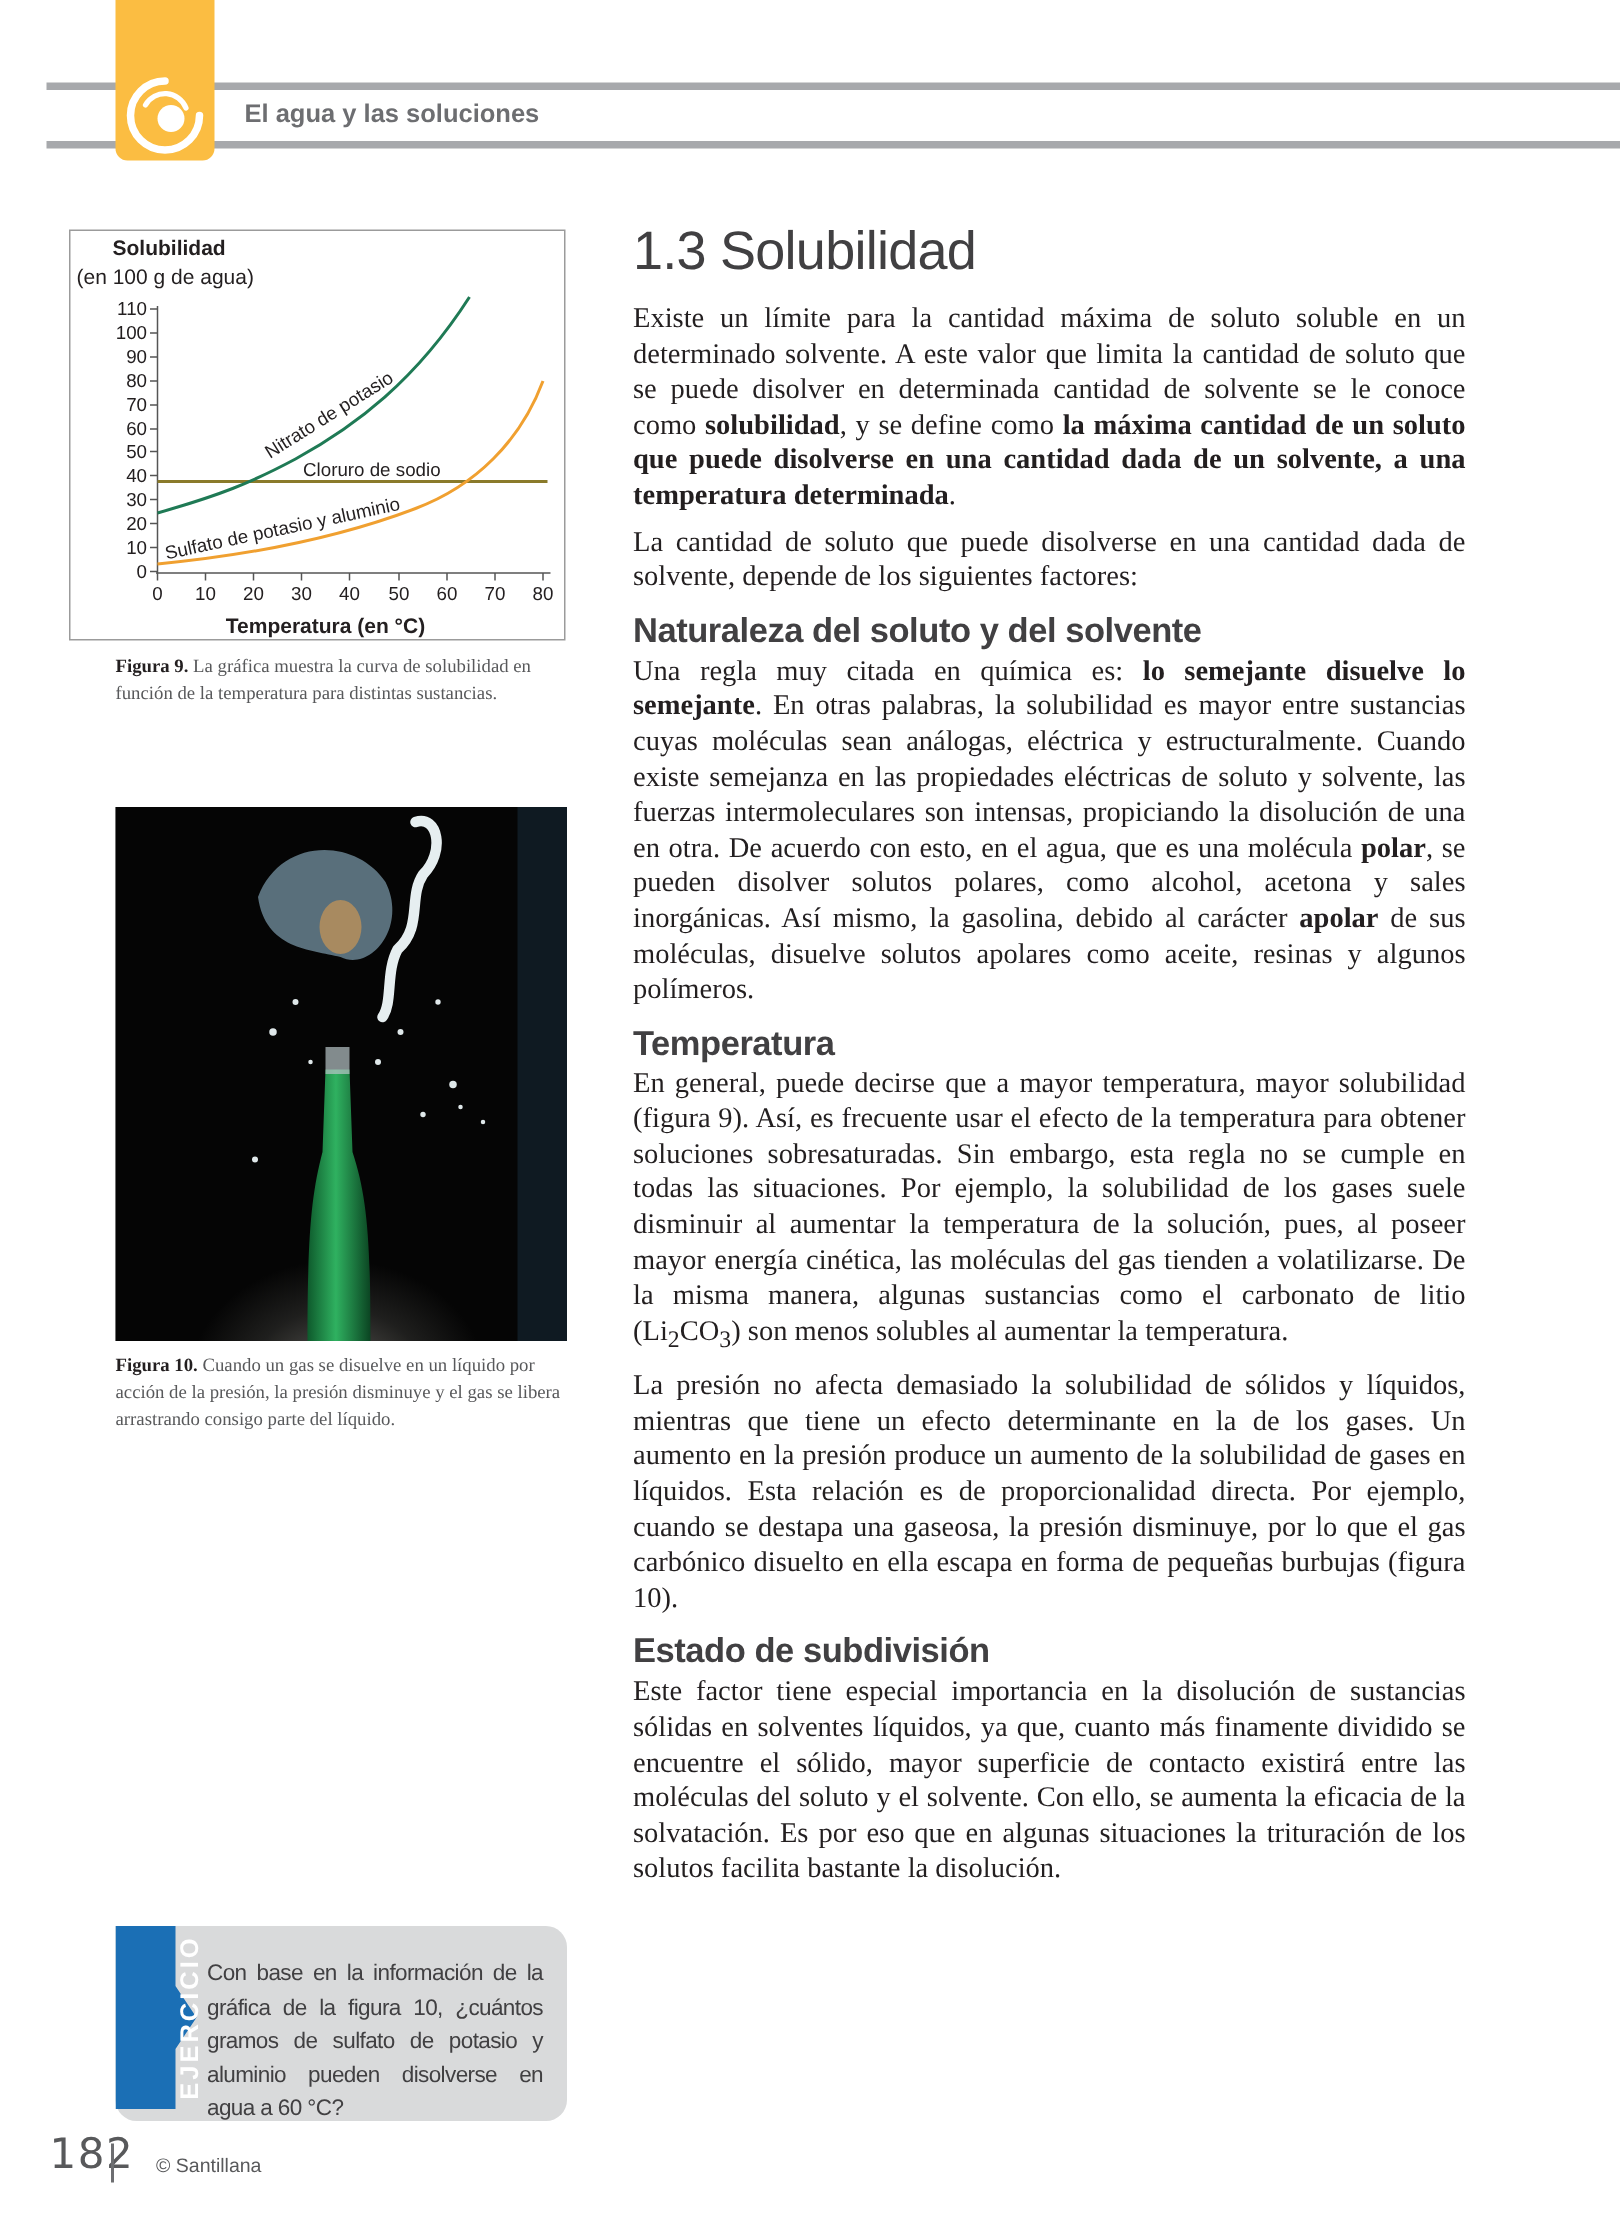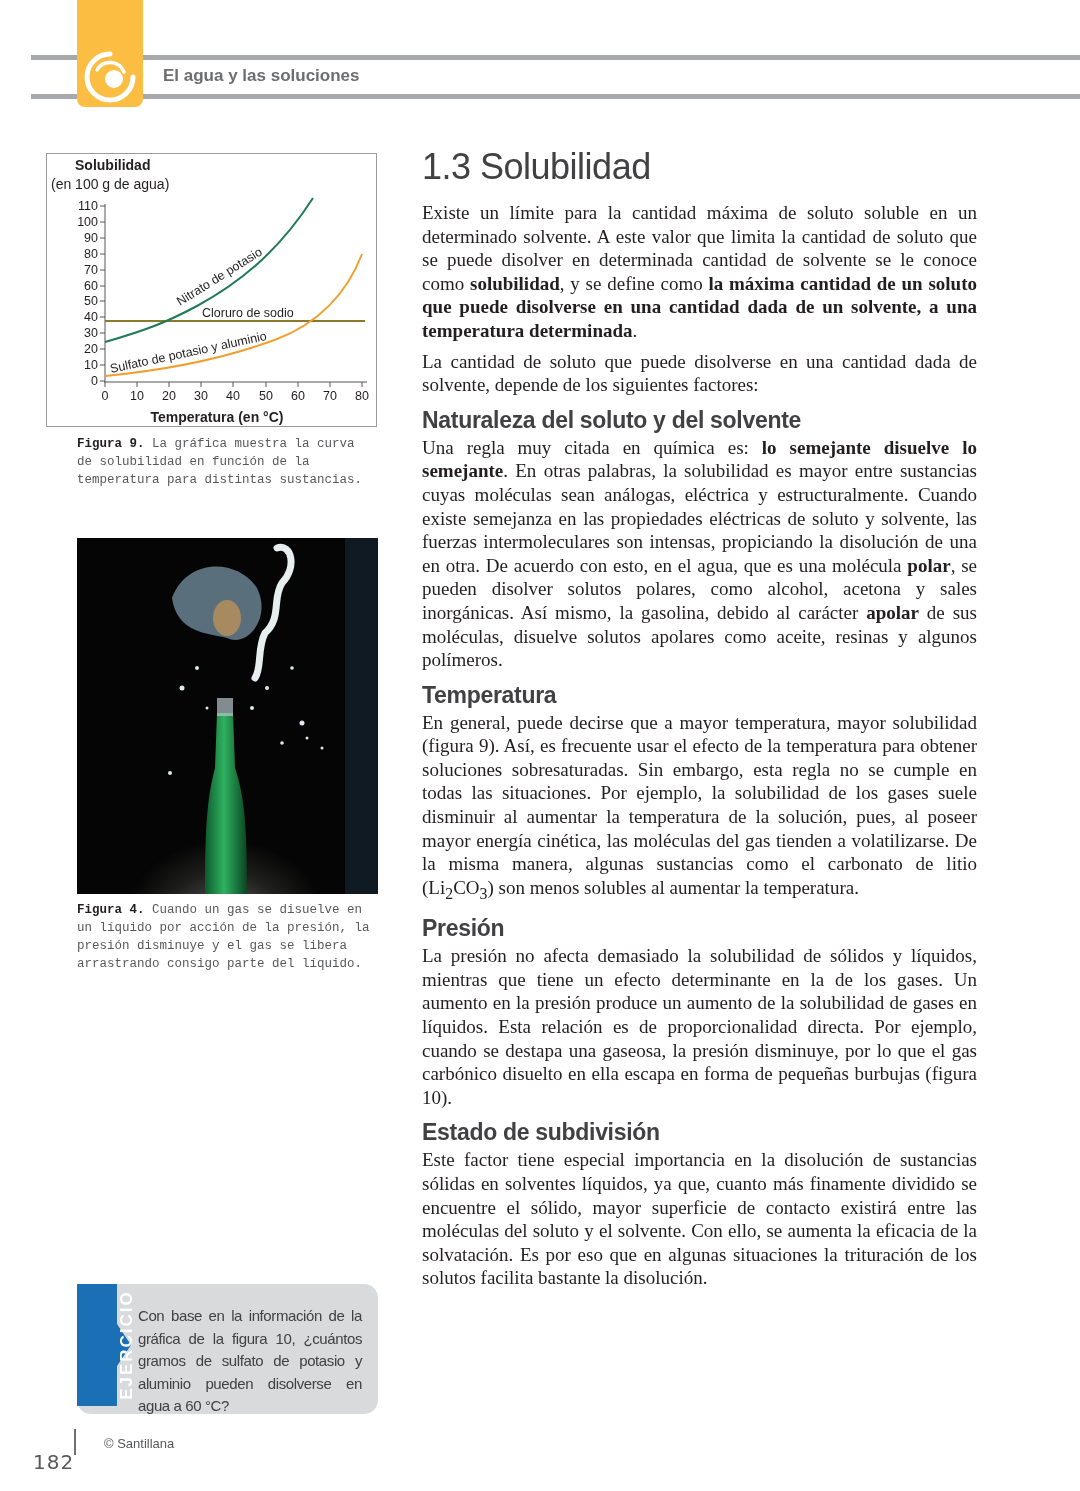--- a/index.html
+++ b/index.html
@@ -9,34 +9,34 @@
   .hdr-line { position: absolute; left: 31px; right: 0; height: 5px; background: #a7a9ac; }
   .hdr-line.top { top: 55px; }
   .hdr-line.bot { top: 94px; }
   .hdr-tab { position: absolute; left: 77px; top: 0; width: 66px; height: 107px; background: #fbbd42; border-radius: 0 0 8px 8px; }
   .hdr-tab svg { position: absolute; left: 6px; top: 50px; }
   .hdr-title { position: absolute; left: 163px; top: 66px; font-family: "Liberation Sans", sans-serif; font-size: 17px; font-weight: bold; color: #6d6e71; text-align: center; }
 
   
   .chart-box { position: absolute; left: 46px; top: 153px; width: 331px; height: 274px; border: 1px solid #9b9b9b; box-sizing: border-box; }
   .chart-box svg { position: absolute; left: 0; top: 0; }
-  .caption { position: absolute; font-family: Liberation Mono, monospace; font-size: 12.5px; line-height: 18px; color: #58595b; }
+  .caption { position: absolute; font-family: Liberation Serif, serif; font-size: 12.5px; line-height: 18px; color: #58595b; }
   .caption b { color: #231f20; }
 
   
   .photo { position: absolute; left: 77px; top: 538px; width: 301px; height: 356px; background: #050505; overflow: hidden; }
 
   
   .ex-box { position: absolute; left: 77px; top: 1284px; width: 301px; height: 130px; background: #d9dadb; border-radius: 0 14px 14px 14px; }
   .ex-tag { position: absolute; left: 77px; top: 1284px; width: 56px; height: 122px; }
   .ex-tag-label { position: absolute; left: 72px; top: 1335px; transform: rotate(-90deg); transform-origin: center; font-family: "Liberation Sans", sans-serif; font-weight: bold; color: #fff; font-size: 17px; letter-spacing: 2px; width: 110px; text-align: center; }
   .ex-text { position: absolute; left: 138px; top: 1305px; width: 224px; font-family: Liberation Sans, sans-serif; font-size: 15px; line-height: 22.5px; color: #414042; text-align: justify; letter-spacing: -0.4px; }
 
   
-  .pg-num { position: absolute; left: 33px; top: 1450px; font-family: "DejaVu Sans", sans-serif; font-size: 20px; color: #58595b; letter-spacing: 1px; }
+  .pg-num { position: absolute; left: 33px; top: 1419px; font-family: "DejaVu Sans", sans-serif; font-size: 28px; color: #58595b; letter-spacing: 1px; }
   .pg-sep { position: absolute; left: 74px; top: 1429px; width: 2px; height: 26px; background: #6d6e71; }
   .pg-pub { position: absolute; left: 83px; top: 1436px; font-family: "Liberation Sans", sans-serif; font-size: 13px; color: #58595b; margin-left: 21px; }
 
   
   .main { position: absolute; left: 422px; top: 143px; width: 555px; }
   h1 { font-family: "Liberation Sans", sans-serif; font-weight: normal; font-size: 36px; color: #414042; margin: 0 0 10px 0; line-height: 48px; letter-spacing: -0.5px; }
   h2 { font-family: "Liberation Sans", sans-serif; font-weight: normal; font-size: 29px; color: #414042; margin: 10px 0 2px 0; line-height: 40px; letter-spacing: -0.5px; }
   h3 { font-family: "Liberation Sans", sans-serif; font-weight: bold; font-size: 23px; color: #414042; margin: 4px 0 0 0; line-height: 32px; letter-spacing: -0.3px; }
   p { margin: 0 0 7px 0; font-size: 19px; line-height: 23.6px; text-align: justify; }
   p b { font-weight: bold; }
@@ -163,21 +163,21 @@
         <circle cx="245" cy="210" r="1.5"></circle>
       <circle cx="93" cy="235" r="2"></circle>
         <circle cx="175" cy="170" r="2"></circle>
         <circle cx="215" cy="130" r="1.8"></circle>
       <circle cx="130" cy="170" r="1.5"></circle>
         <circle cx="230" cy="200" r="1.5"></circle>
     </g>
   </svg>
 </div>
 <div class="caption" style="left:77px; top:901px; width:300px;">
-  <b>Figura 4.</b><span> Cuando un gas se disuelve en un líquido por acción de la presión, la presión disminuye y el gas se libera arrastrando consigo parte del líquido.</span>
+  <b>Figura 10.</b><span> Cuando un gas se disuelve en un líquido por acción de la presión, la presión disminuye y el gas se libera arrastrando consigo parte del líquido.</span>
 </div>
 
 <div class="ex-box"></div>
 <svg class="ex-tag" width="56" height="122" viewBox="0 0 56 122">
   <path d="M0 0 L40 0 L40 40 L54 61 L40 82 L40 122 L0 122 Z" fill="#1b6fb5"></path>
 </svg>
 <div class="ex-tag-label">EJERCICIO</div>
 <div class="ex-text">Con base en la información de la gráfica de la figura 10, ¿cuántos gramos de sulfato de potasio y aluminio pueden disolverse en agua a 60 °C?</div>
 
 <div class="pg-num">182</div>
@@ -195,18 +195,17 @@
   <h3>Naturaleza del soluto y del solvente</h3>
   <p>
     <span>Una regla muy citada en química es: </span><b>lo semejante disuelve lo semejante</b><span>. En otras palabras, la solubilidad es mayor entre sustancias cuyas moléculas sean análogas, eléctrica y estructuralmente. Cuando existe semejanza en las propiedades eléctricas de soluto y solvente, las fuerzas intermoleculares son intensas, propiciando la disolución de una en otra. De acuerdo con esto, en el agua, que es una molécula </span><b>polar</b><span>, se pueden disolver solutos polares, como alcohol, acetona y sales inorgánicas. Así mismo, la gasolina, debido al carácter </span><b>apolar</b><span> de sus moléculas, disuelve solutos apolares como aceite, resinas y algunos polímeros.</span>
   </p>
 
   <h3>Temperatura</h3>
   <p>
     <span>En general, puede decirse que a mayor temperatura, mayor solubilidad (figura 9). Así, es frecuente usar el efecto de la temperatura para obtener soluciones sobresaturadas. Sin embargo, esta regla no se cumple en todas las situaciones. Por ejemplo, la solubilidad de los gases suele disminuir al aumentar la temperatura de la solución, pues, al poseer mayor energía cinética, las moléculas del gas tienden a volatilizarse. De la misma manera, algunas sustancias como el carbonato de litio (Li</span><sub>2</sub><span>CO</span><sub>3</sub><span>) son menos solubles al aumentar la temperatura.</span>
   </p>
 
-  <h3>Presión</h3>
   <p>La presión no afecta demasiado la solubilidad de sólidos y líquidos, mientras que tiene un efecto determinante en la de los gases. Un aumento en la presión produce un aumento de la solubilidad de gases en líquidos. Esta relación es de proporcionalidad directa. Por ejemplo, cuando se destapa una gaseosa, la presión disminuye, por lo que el gas carbónico disuelto en ella escapa en forma de pequeñas burbujas (figura 10).</p>
 
   <h3>Estado de subdivisión</h3>
   <p>Este factor tiene especial importancia en la disolución de sustancias sólidas en solventes líquidos, ya que, cuanto más finamente dividido se encuentre el sólido, mayor superficie de contacto existirá entre las moléculas del soluto y el solvente. Con ello, se aumenta la eficacia de la solvatación. Es por eso que en algunas situaciones la trituración de los solutos facilita bastante la disolución.</p>
 </div>
 
 </body></html>

